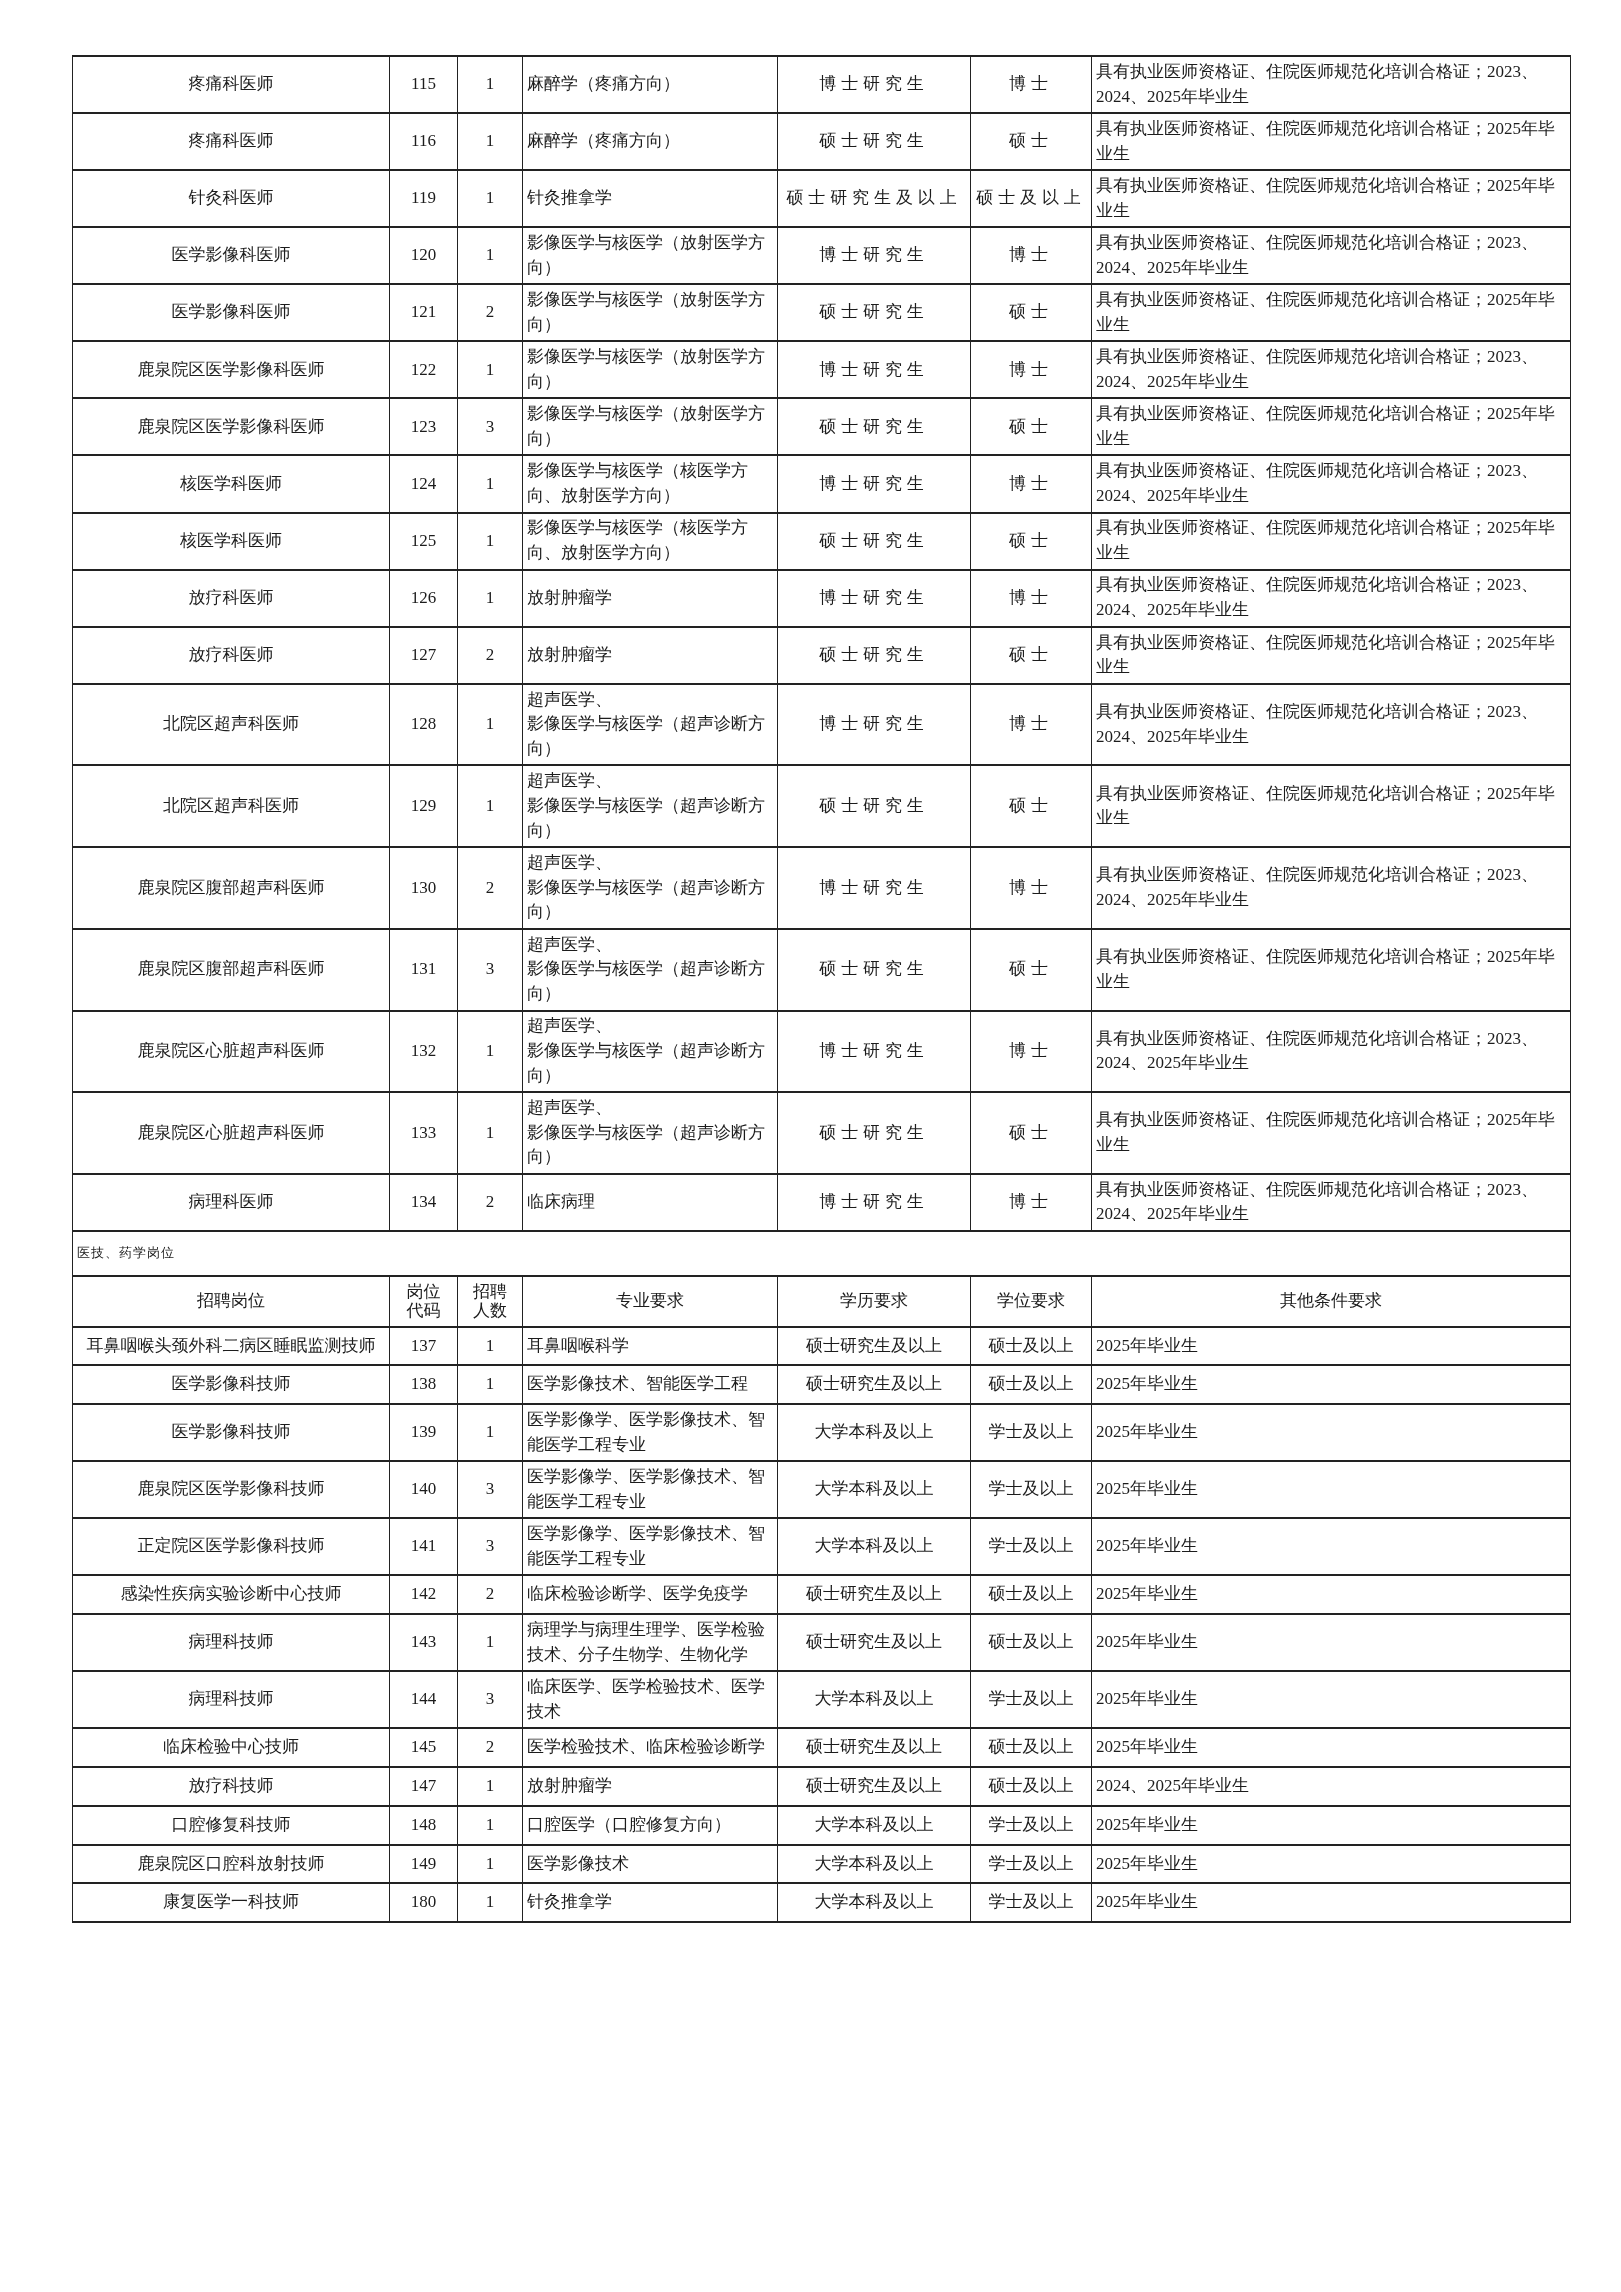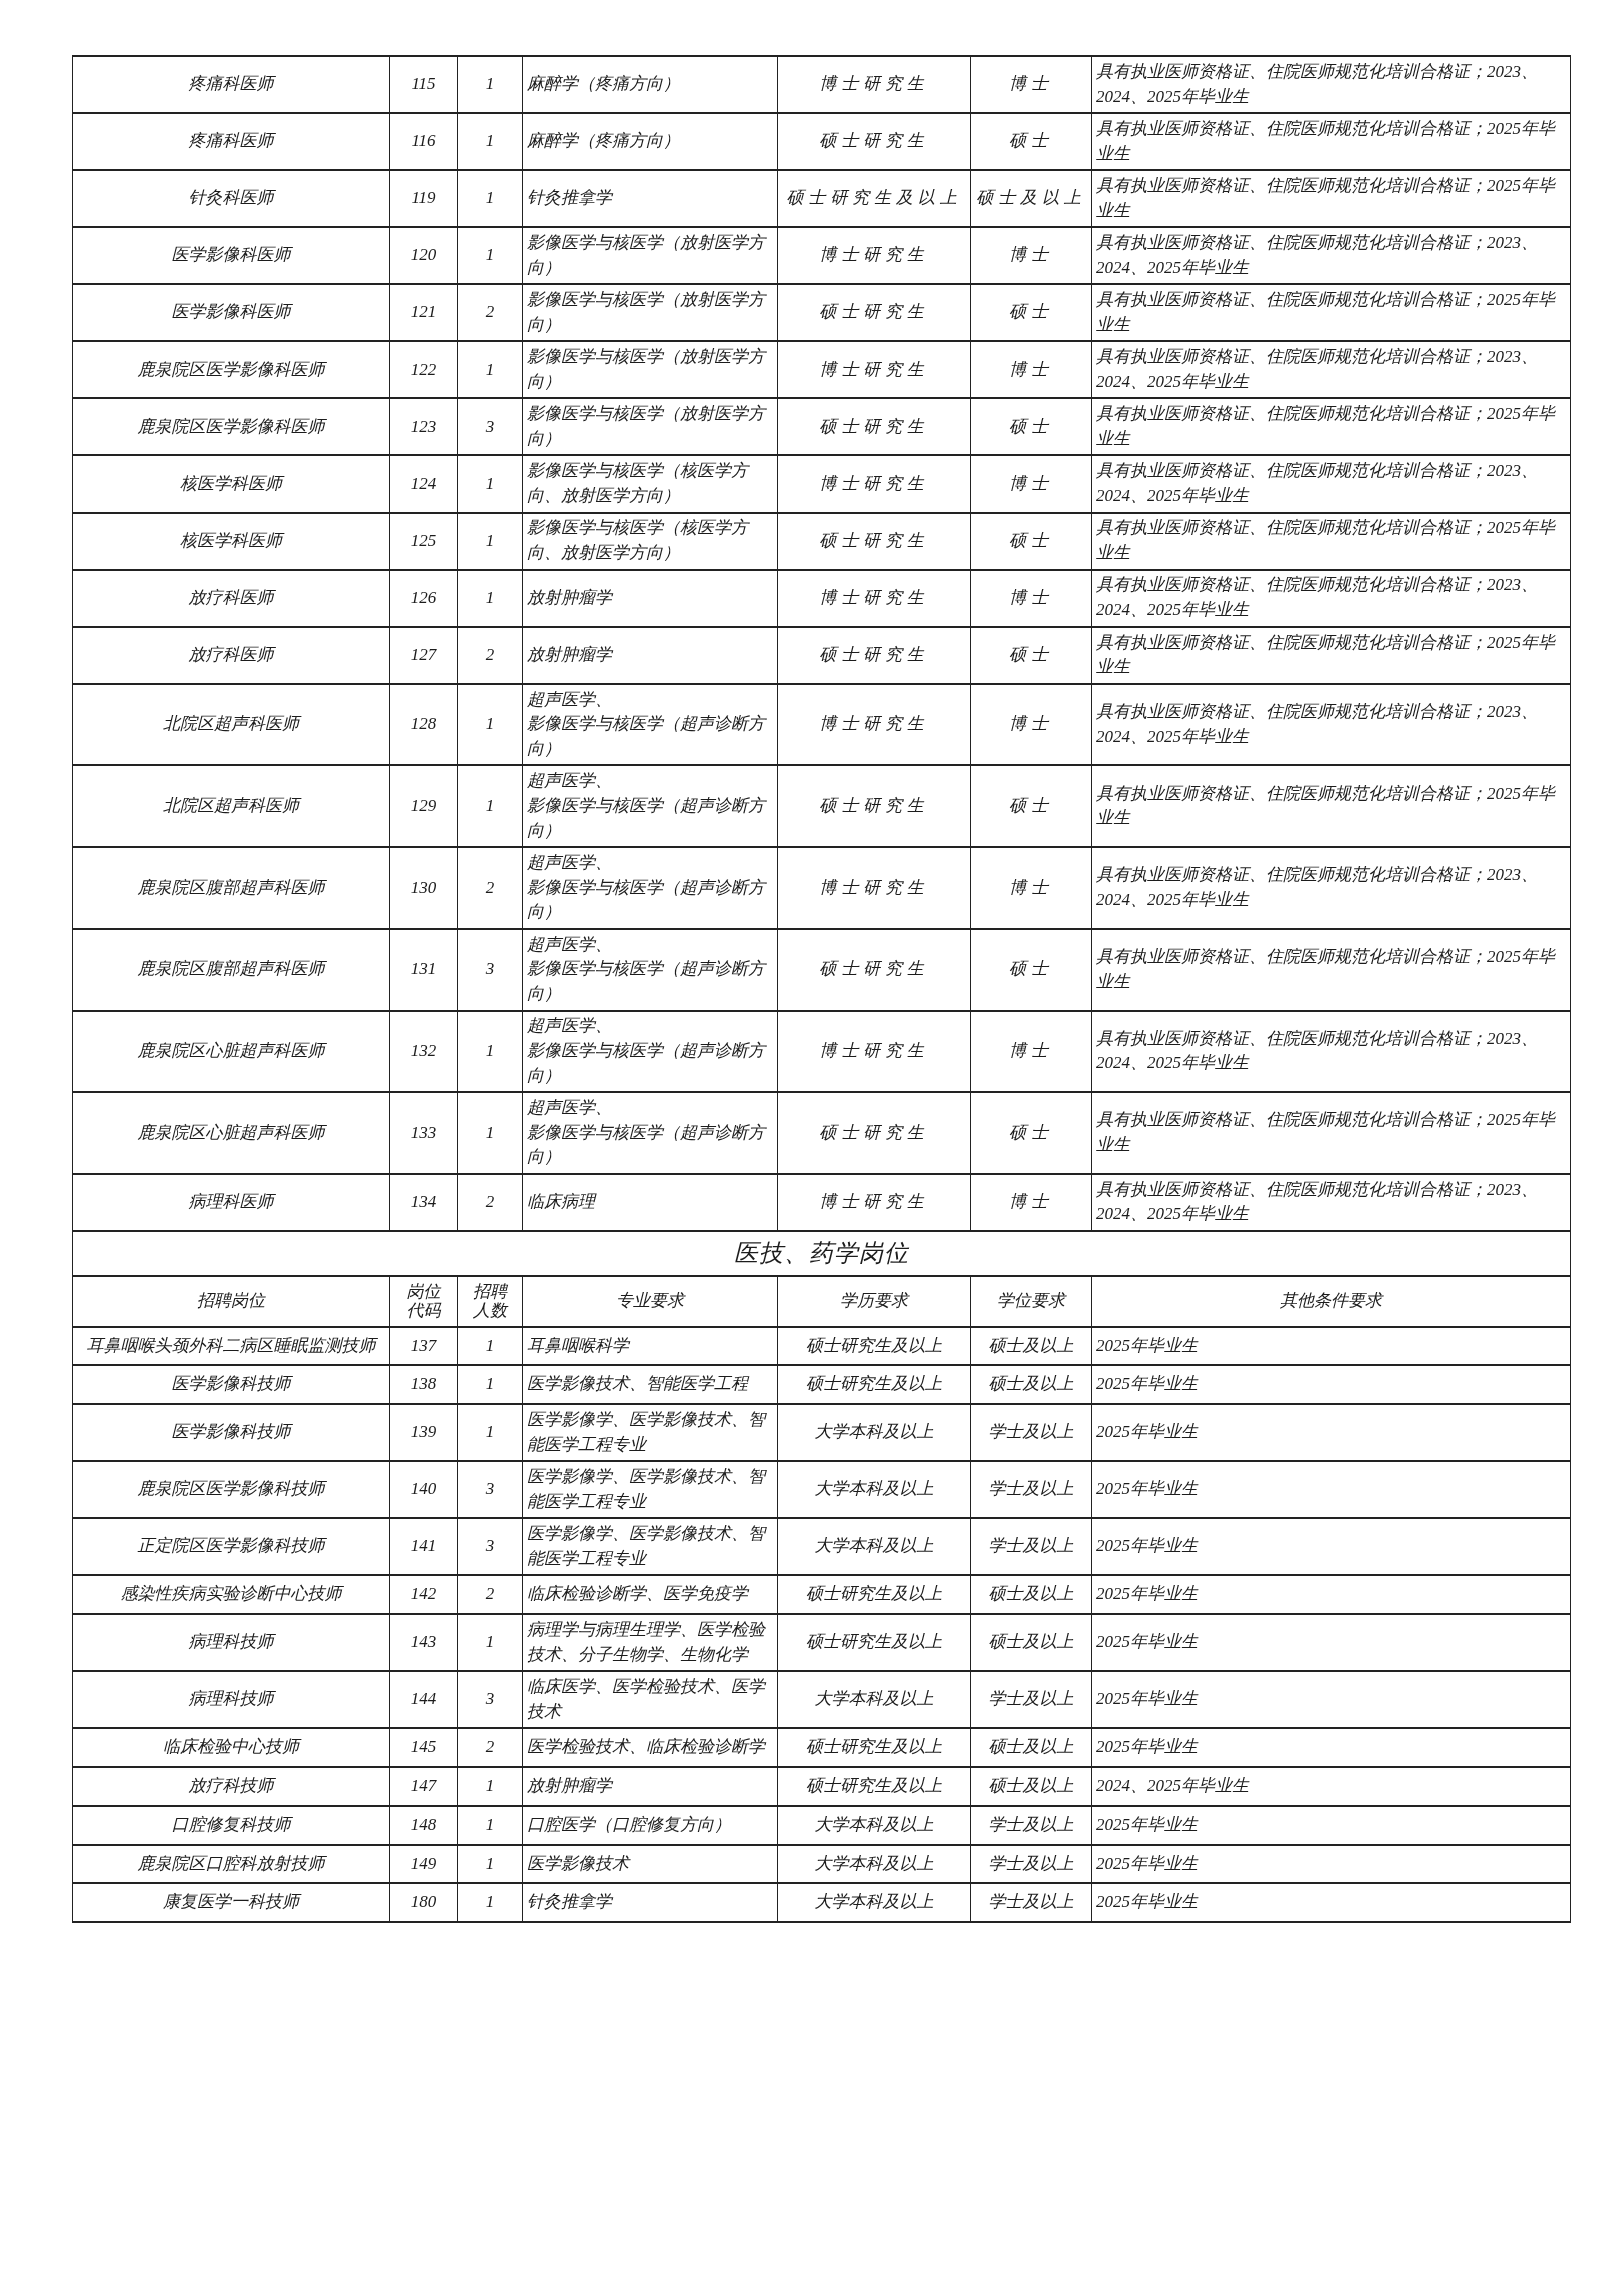--- a/index.html
+++ b/index.html
@@ -2,21 +2,21 @@
 <html><head>
 <meta charset="utf-8">
 <style>
   html, body { margin: 0; padding: 0; }
   body {
     width: 1621px; height: 2293px;
     background: #ffffff;
     font-family: "Liberation Serif", "DejaVu Serif", serif;
     color: #1c1c1c;
   }
-  .page { position: relative; width: 1536px; height: 2293px; background: #ffffff; font-style: italic; }
+  .page { position: relative; width: 1536px; height: 2293px; background: #ffffff; }
   table.job-table {
     position: absolute; left: 72px; top: 55px;
     width: 1497px;
     border-collapse: collapse;
     table-layout: fixed;
   }
   table.job-table td, table.job-table th {
     border: 1.4px solid #222;
     border-top-width: 2.2px;
     border-bottom-width: 2.2px;
@@ -27,23 +27,22 @@
     white-space: pre-line;
     padding: 2.9px 3.9px;
     height: 29px;
     overflow: hidden;
   }
   .c-pos, .c-code, .c-count, .c-edu, .c-deg { text-align: center; }
   .c-major, .c-other { text-align: left; padding-left: 6.9px; padding-right: 6.9px; }
   tr.row-doc .c-edu { letter-spacing: 4.9px; margin-top: 36px; }
   tr.row-doc .c-deg { letter-spacing: 4.9px; }
   tr.section-title-row td {
-    text-align: center;
     height: 37px;
-    font-size: 24px;
+    font-size: 13px;
     letter-spacing: 1px;
   }
   tr.header-row th { line-height: 1.15; height: 43px; text-align: center; }
   tr.row-tech td { height: 31px; }
 </style>
 </head>
 <body>
 
 <div class="page">
   <table class="job-table">

